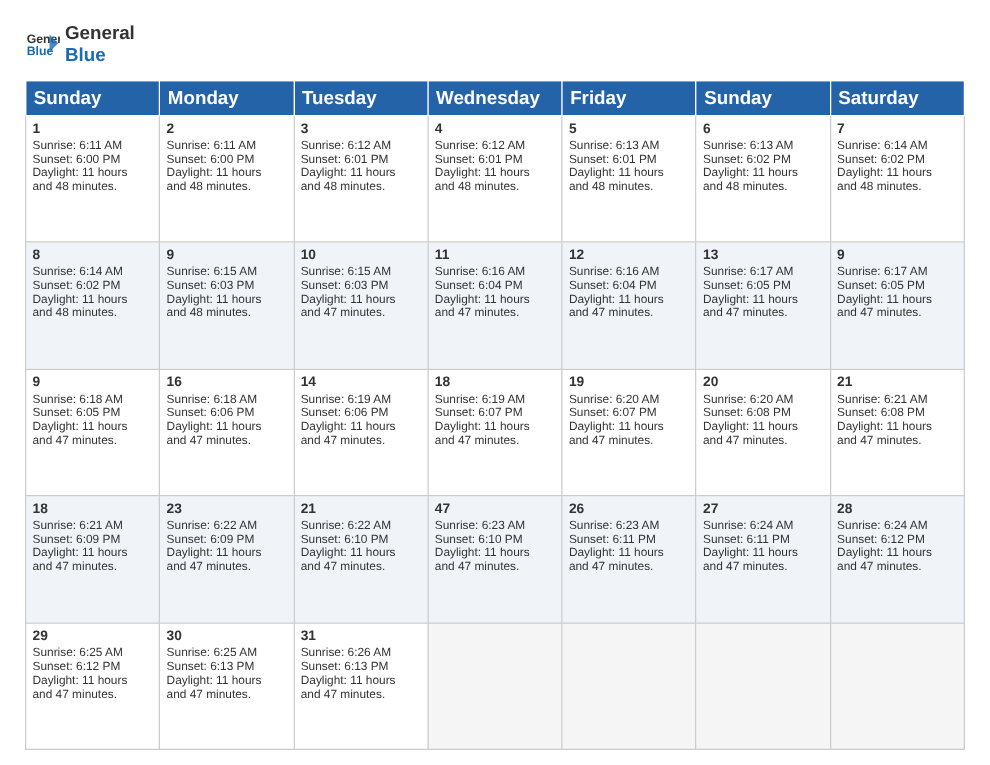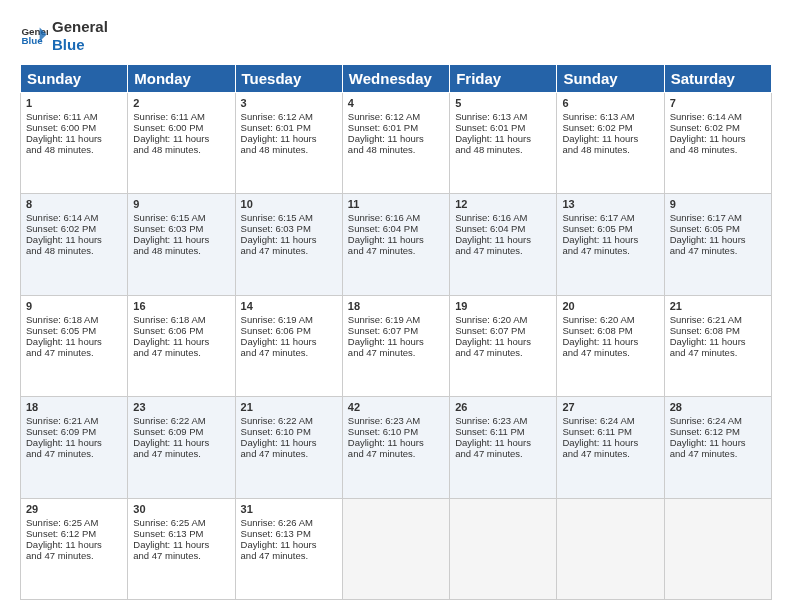--- a/index.html
+++ b/index.html
@@ -144,21 +144,21 @@
           <td><span class="day-num">14</span><span>Sunrise: 6:19 AM</span><br><span>Sunset: 6:06 PM</span><br><span>Daylight: 11 hours <br>and 47 minutes.</span></td>
           <td><span class="day-num">18</span><span>Sunrise: 6:19 AM</span><br><span>Sunset: 6:07 PM</span><br><span>Daylight: 11 hours <br>and 47 minutes.</span></td>
           <td><span class="day-num">19</span><span>Sunrise: 6:20 AM</span><br><span>Sunset: 6:07 PM</span><br><span>Daylight: 11 hours <br>and 47 minutes.</span></td>
           <td><span class="day-num">20</span><span>Sunrise: 6:20 AM</span><br><span>Sunset: 6:08 PM</span><br><span>Daylight: 11 hours <br>and 47 minutes.</span></td>
           <td><span class="day-num">21</span><span>Sunrise: 6:21 AM</span><br><span>Sunset: 6:08 PM</span><br><span>Daylight: 11 hours <br>and 47 minutes.</span></td>
         </tr>
         <tr class="row-even">
           <td><span class="day-num">18</span><span>Sunrise: 6:21 AM</span><br><span>Sunset: 6:09 PM</span><br><span>Daylight: 11 hours <br>and 47 minutes.</span></td>
           <td><span class="day-num">23</span><span>Sunrise: 6:22 AM</span><br><span>Sunset: 6:09 PM</span><br><span>Daylight: 11 hours <br>and 47 minutes.</span></td>
           <td><span class="day-num">21</span><span>Sunrise: 6:22 AM</span><br><span>Sunset: 6:10 PM</span><br><span>Daylight: 11 hours <br>and 47 minutes.</span></td>
-          <td><span class="day-num">42</span><span>Sunrise: 6:23 AM</span><br><span>Sunset: 6:10 PM</span><br><span>Daylight: 11 hours <br>and 47 minutes.</span></td>
+          <td><span class="day-num">47</span><span>Sunrise: 6:23 AM</span><br><span>Sunset: 6:10 PM</span><br><span>Daylight: 11 hours <br>and 47 minutes.</span></td>
           <td><span class="day-num">26</span><span>Sunrise: 6:23 AM</span><br><span>Sunset: 6:11 PM</span><br><span>Daylight: 11 hours <br>and 47 minutes.</span></td>
           <td><span class="day-num">27</span><span>Sunrise: 6:24 AM</span><br><span>Sunset: 6:11 PM</span><br><span>Daylight: 11 hours <br>and 47 minutes.</span></td>
           <td><span class="day-num">28</span><span>Sunrise: 6:24 AM</span><br><span>Sunset: 6:12 PM</span><br><span>Daylight: 11 hours <br>and 47 minutes.</span></td>
         </tr>
         <tr>
           <td><span class="day-num">29</span><span>Sunrise: 6:25 AM</span><br><span>Sunset: 6:12 PM</span><br><span>Daylight: 11 hours <br>and 47 minutes.</span></td>
           <td><span class="day-num">30</span><span>Sunrise: 6:25 AM</span><br><span>Sunset: 6:13 PM</span><br><span>Daylight: 11 hours <br>and 47 minutes.</span></td>
           <td><span class="day-num">31</span><span>Sunrise: 6:26 AM</span><br><span>Sunset: 6:13 PM</span><br><span>Daylight: 11 hours <br>and 47 minutes.</span></td>
           <td class="empty"></td>
           <td class="empty"></td>

